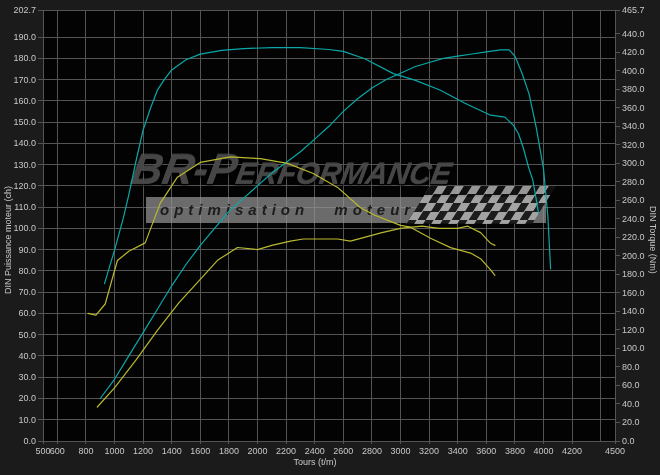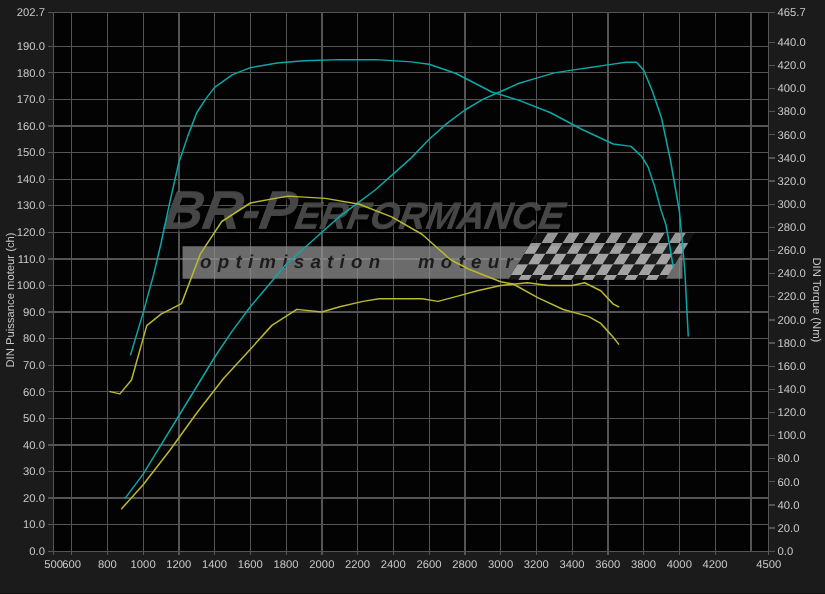--- a/index.html
+++ b/index.html
@@ -249,13 +249,14 @@
 
   <svg id="chart-curves" class="layer" style="z-index:4" xmlns="http://www.w3.org/2000/svg" width="660" height="475">
       <polyline points="100.2,398.5 114.5,379.3 128.8,355.9 143.1,332.6 157.4,309.2 171.7,285.8 186.0,264.5 200.3,245.4 214.6,228.4 228.9,211.4 243.2,198.6 257.5,185.8 271.8,173.1 286.1,162.5 300.4,151.8 314.7,139.1 329.0,126.3 343.3,111.4 357.6,98.7 371.9,88.0 386.2,79.5 400.5,73.2 414.8,66.8 429.1,62.5 443.4,58.3 457.7,56.1 472.0,54.0 486.3,51.9 500.6,49.8 509.2,49.8 514.9,56.1 522.0,73.2 529.2,94.4 536.4,128.4 543.5,168.8 547.8,215.6 550.6,268.8" fill="none" stroke="#0aa8a8" stroke-width="1.2" stroke-linejoin="round" stroke-linecap="round"></polyline>
       <polyline points="104.5,283.7 114.5,250.3 123.1,218.9 128.8,194.8 135.9,161.5 143.1,130.0 150.3,108.7 157.4,90.2 164.6,79.1 171.7,69.9 186.0,59.7 200.3,54.1 221.8,50.4 243.2,48.6 271.8,47.7 300.4,47.7 329.0,49.5 343.3,51.4 364.8,58.8 393.4,73.6 414.8,80.1 440.5,90.2 464.9,103.2 490.6,115.2 504.9,117.1 513.5,125.4 518.5,133.7 523.5,148.5 528.5,167.1 532.8,180.0 536.4,200.4 538.5,213.3" fill="none" stroke="#0aa8a8" stroke-width="1.2" stroke-linejoin="round" stroke-linecap="round"></polyline>
       <polyline points="97.3,407.0 114.5,387.8 135.9,360.2 157.4,330.4 178.8,302.8 200.3,279.4 217.5,260.3 237.5,247.5 257.5,249.6 271.8,245.4 290.4,241.1 303.3,239.0 320.4,239.0 337.6,239.0 350.4,241.1 366.2,236.9 381.9,232.6 400.5,228.4 421.9,226.2 439.1,228.4 457.7,228.4 467.7,226.2 480.6,232.6 490.6,243.3 494.9,245.4" fill="none" stroke="#b9b930" stroke-width="1.2" stroke-linejoin="round" stroke-linecap="round"></polyline>
       <polyline points="88.0,313.3 95.9,315.1 105.2,304.0 117.4,260.5 128.8,251.3 145.2,242.9 160.3,203.1 177.4,177.2 200.3,162.4 230.3,156.9 260.4,158.7 287.5,163.4 313.3,173.5 337.6,187.4 360.5,207.8 374.8,215.2 400.5,225.4 410.5,227.2 430.5,238.3 450.6,247.6 470.6,253.1 480.6,258.7 490.6,269.8 494.9,275.3" fill="none" stroke="#b9b930" stroke-width="1.2" stroke-linejoin="round" stroke-linecap="round"></polyline>
     </svg>
 
   <div class="axis-title vert-left">DIN Puissance moteur (ch)</div>
   <div class="axis-title vert-right">DIN Torque (Nm)</div>
+  <div class="axis-title horiz">Tours (t/m)</div>
 </div>
 
 </body></html>

